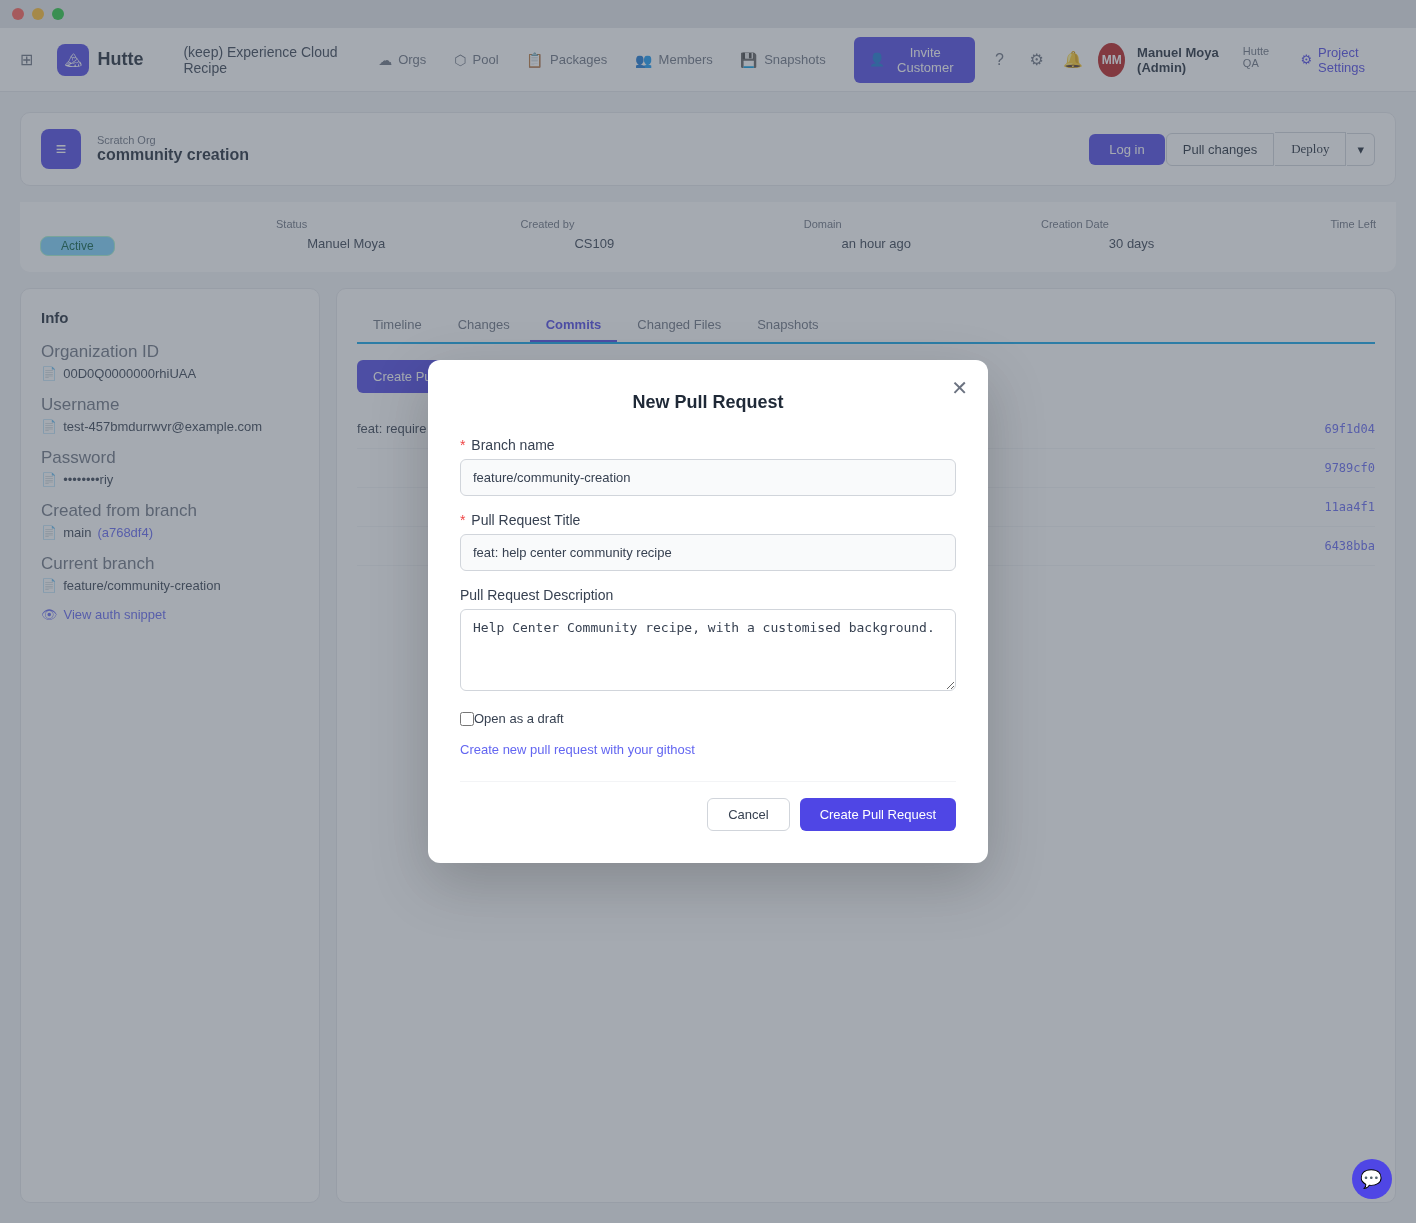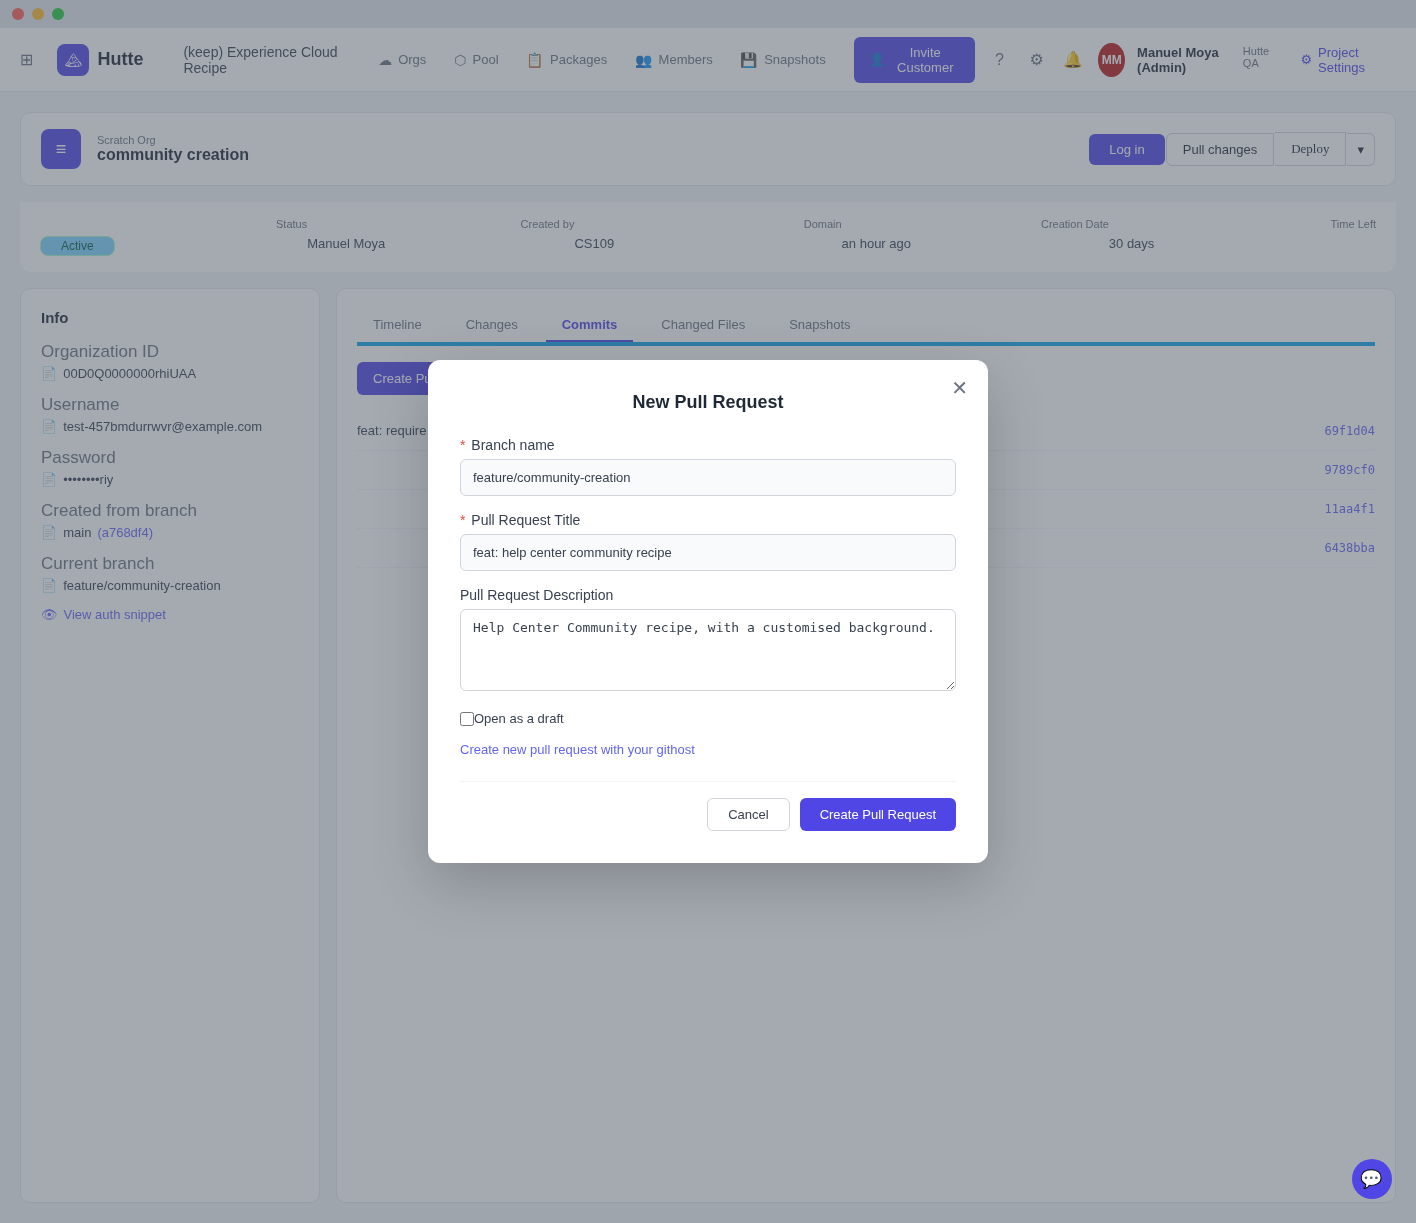--- a/index.html
+++ b/index.html
@@ -97,21 +97,21 @@
     .info-row { margin-bottom: 14px; }
     .info-row-label { font-size: 17px; color: #6b7280; margin-bottom: 4px; }
     .info-row-value { font-size: 13px; color: #374151; display: flex; align-items: center; gap: 6px; }
     .link-text { color: #6366f1; font-size: 13px; }
     .view-auth-link { display: flex; align-items: center; gap: 6px; color: #6366f1; font-size: 13px; cursor: pointer; margin-top: 12px; }
 
     
     .commits-panel { flex: 1; background: #fff; border-radius: 10px; padding: 20px; border: 1px solid #e5e7eb; }
 
     
-    .tabs { display: flex; gap: 12px; border-bottom: 4px solid #0ea5e9; margin-bottom: 16px; }
+    .tabs { display: flex; gap: 4px; border-bottom: 2px solid #0ea5e9; margin-bottom: 16px; }
     .tab { padding: 8px 16px; font-size: 13px; color: #6b7280; cursor: pointer; border-bottom: 2px solid transparent; }
     .tab.active { color: #4f46e5; border-bottom: 2px solid #4f46e5; font-weight: 600; }
 
     
     .pr-buttons { display: flex; gap: 8px; margin-bottom: 16px; }
     .btn-create-pr { background: #4f46e5; color: white; border: none; border-radius: 6px; padding: 8px 16px; font-size: 13px; cursor: pointer; }
     .btn-create-pr-github { background: #fff; color: #4f46e5; border: 1px solid #4f46e5; border-radius: 6px; padding: 8px 16px; font-size: 13px; cursor: pointer; }
 
     
     .commit-row { display: flex; justify-content: space-between; align-items: center; padding: 12px 0; border-bottom: 1px solid #f3f4f6; font-size: 13px; color: #374151; }

